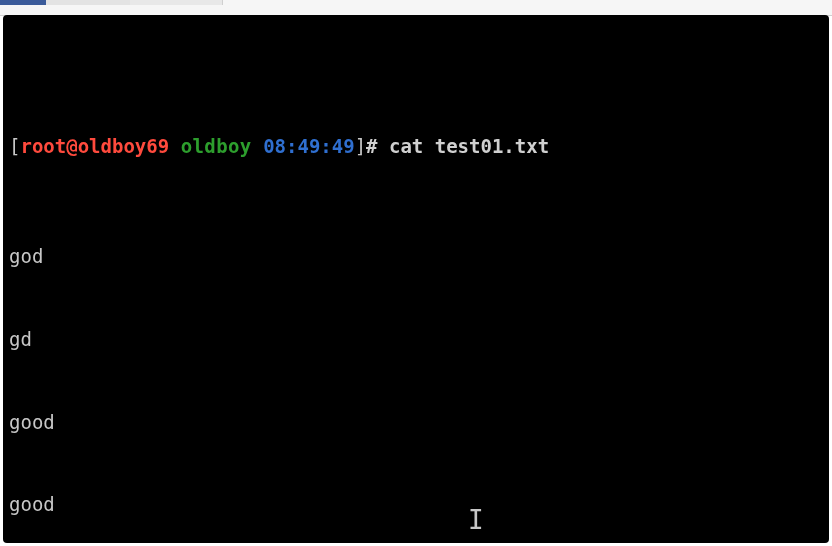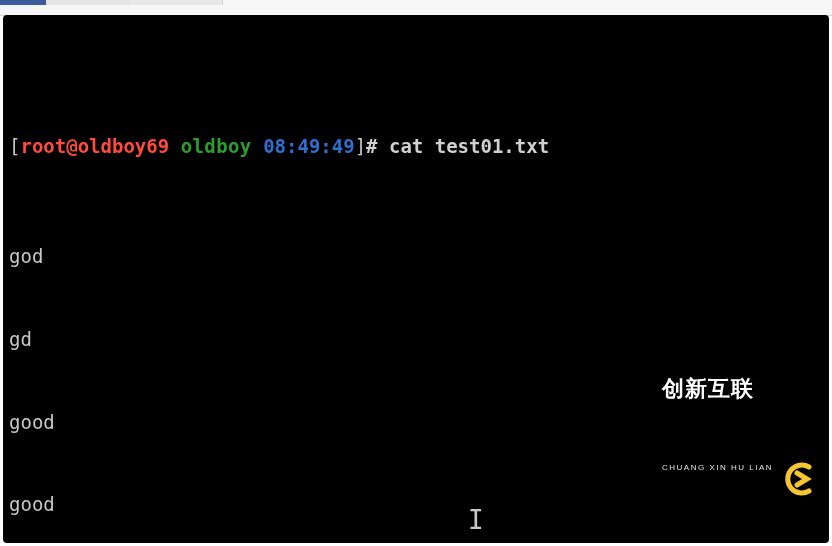--- a/index.html
+++ b/index.html
@@ -135,28 +135,14 @@
     
     
     
     
 
     
     
 
     <span class="ibeam">I</span>
 
-    <div class="watermark">
-      <div>
-        <div class="brand-cn">创新互联</div>
-        <div class="brand-en">CHUANG XIN HU LIAN</div>
-      </div>
-      <div class="logo">
-        <svg viewBox="0 0 36 36">
-            <g fill="none" stroke="#f6c530" stroke-width="5" stroke-linecap="round">
-              <path d="M26 6 A14 14 0 1 0 26 30"></path>
-              <path d="M14 12 L24 18 L14 24"></path>
-            </g>
-          </svg>
-      </div>
-    </div>
   </div>
 </div>
 
 </body></html>

